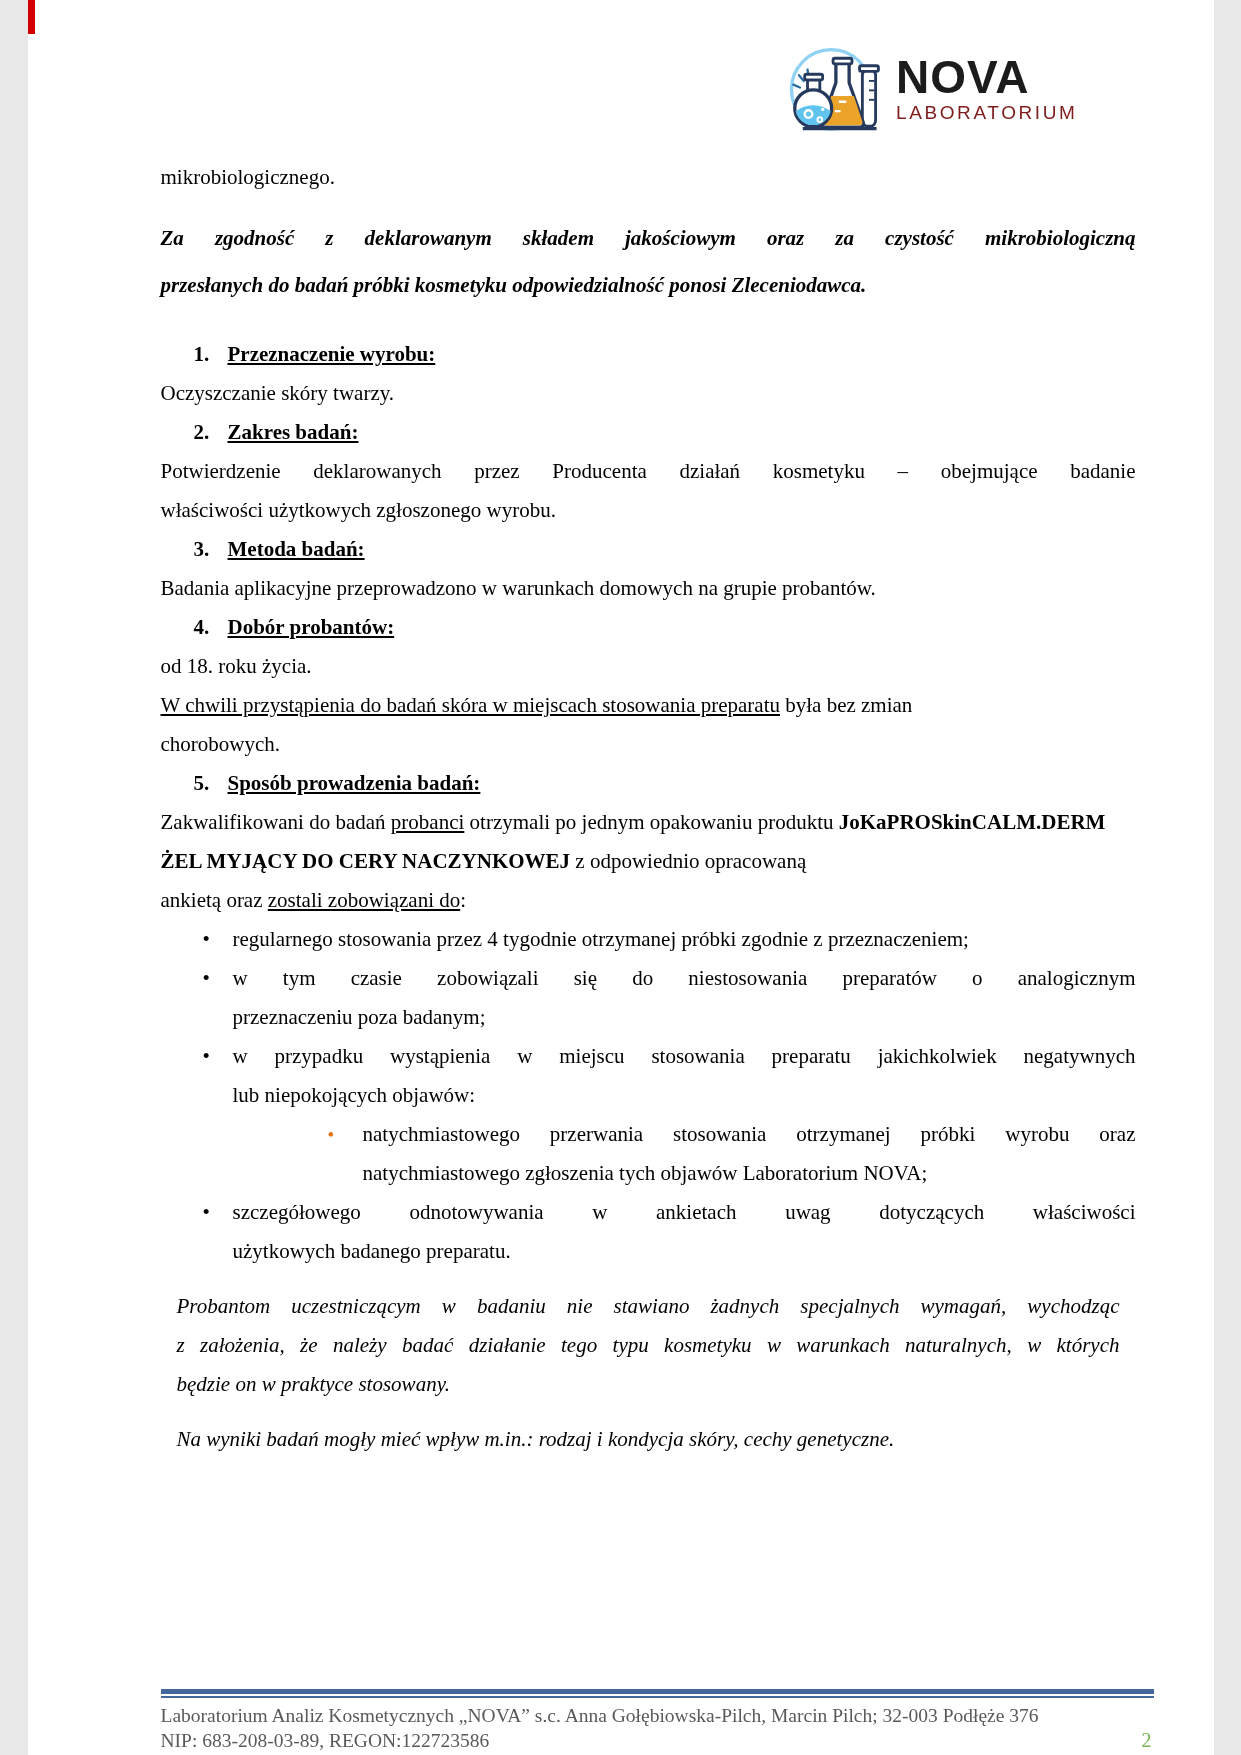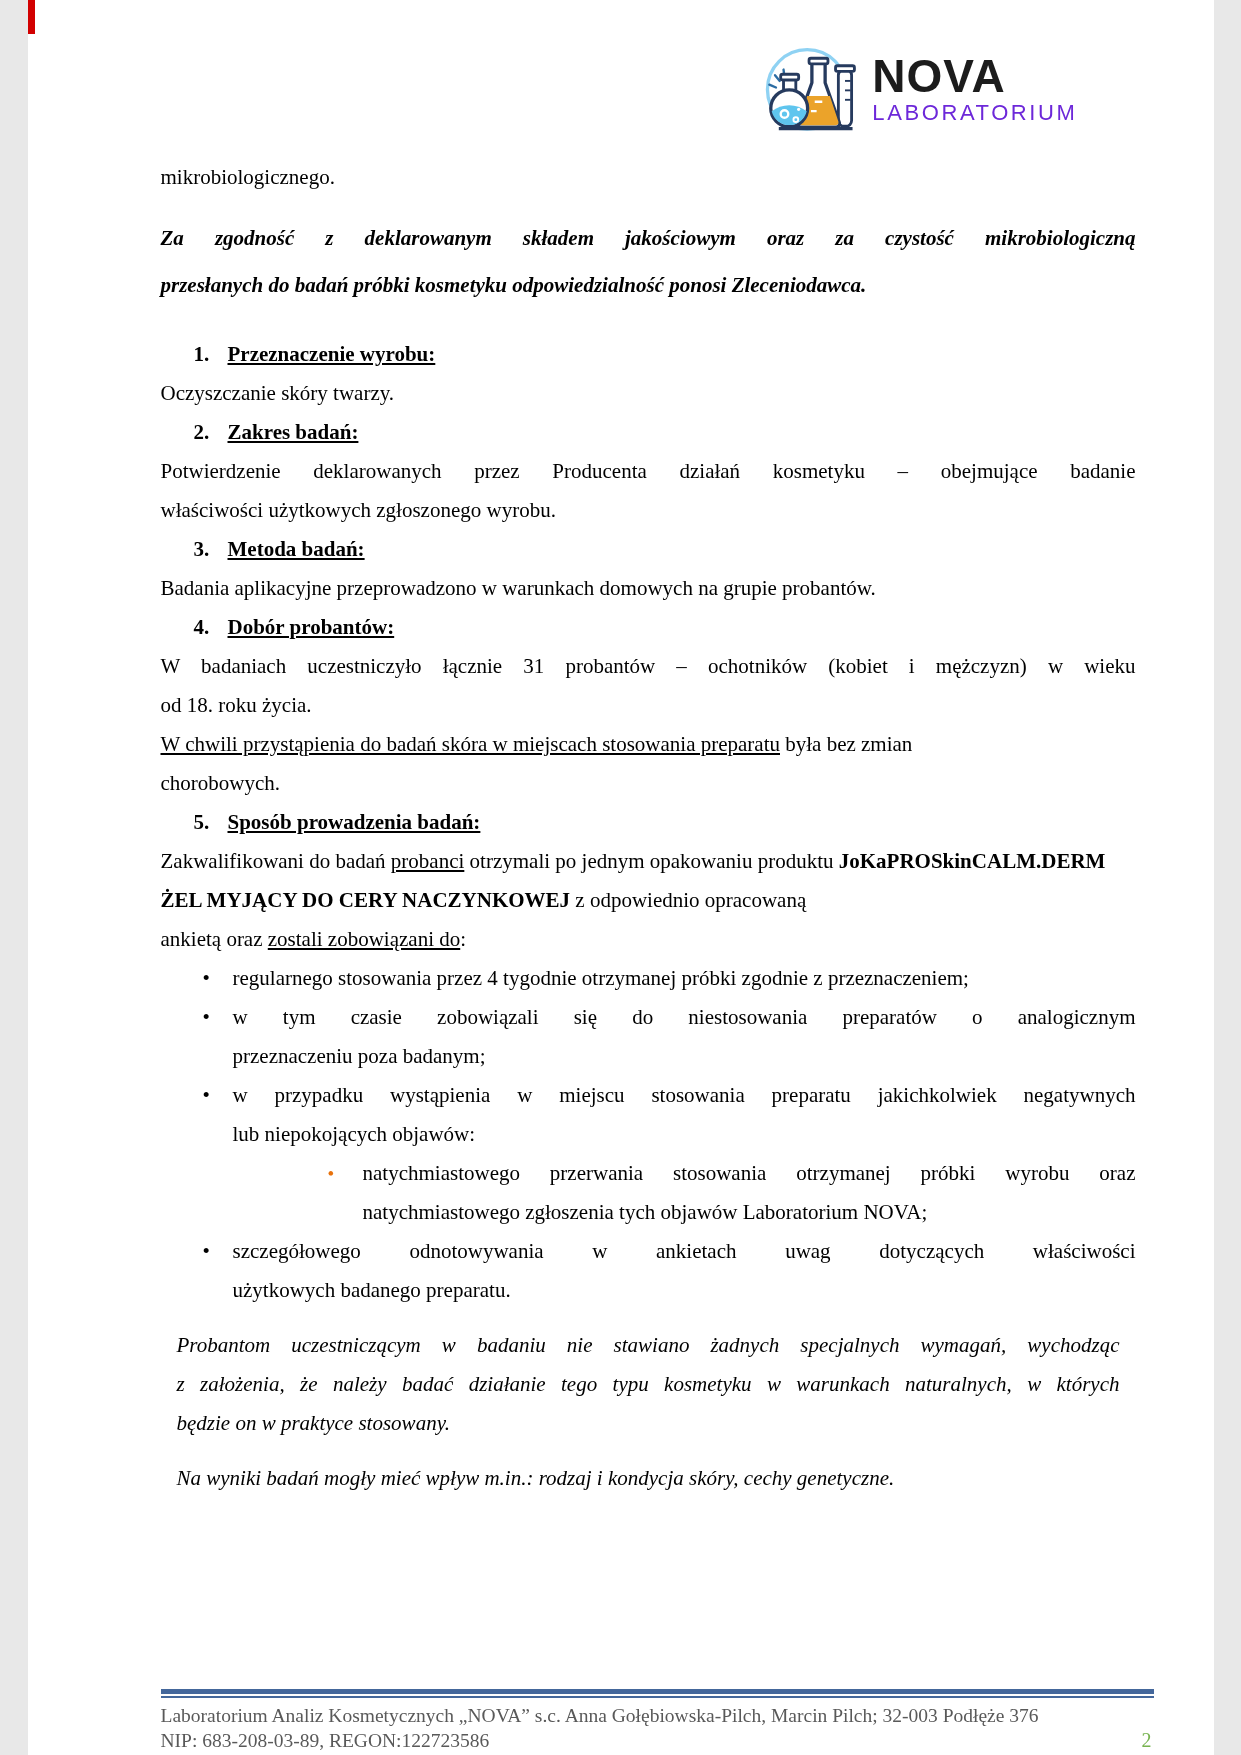--- a/index.html
+++ b/index.html
@@ -18,21 +18,21 @@
   
   .logo{position:absolute;top:42px;right:136px;display:flex;align-items:center;gap:10px;}
   .logo svg{display:block;}
   .logo-text{display:flex;flex-direction:column;line-height:1;}
   .logo-title{
     font-family:"Liberation Sans", sans-serif;
     font-weight:bold;font-size:46px;color:#1c1c1c;letter-spacing:1px;
   }
   .logo-sub{
     font-family:"Liberation Sans", sans-serif;
-    font-size:22px;color:#6d28d9;letter-spacing:2.6px;margin-top:3px;
+    font-size:19px;color:#7f1d1d;letter-spacing:2.6px;margin-top:3px;
   }
 
   
   .content{position:absolute;left:133px;top:154px;width:975px;font-size:21px;}
   .jl{display:block;text-align:justify;text-align-last:justify;}
   .ll{display:block;text-align:left;}
   .jline{text-align:justify;text-align-last:justify;}
 
   .p-lead{line-height:47px;margin:0 0 14px 0;}
   .p-disclaimer{line-height:47px;margin:0 0 26px 0;font-weight:bold;font-style:italic;}
@@ -155,21 +155,20 @@
       </div>
     <p class="sec-body">
         <span class="ll">Badania aplikacyjne przeprowadzono w warunkach domowych na grupie probantów.</span>
       </p>
 
     <div class="sec-heading">
         <span class="sec-num">4.</span>
         <span class="h-text">Dobór probantów:</span>
       </div>
     <p class="sec-body">
-        <span class="jl">W badaniach uczestniczyło łącznie 31 probantów – ochotników (kobiet i mężczyzn) w wieku</span>
         <span class="ll">od 18. roku życia.</span>
       </p>
     <p class="sec-body"><span class="jline"><span class="u">W chwili przystąpienia do badań skóra w miejscach stosowania preparatu</span><span> była bez zmian</span></span><span class="ll">chorobowych.</span></p>
 
     <div class="sec-heading">
         <span class="sec-num">5.</span>
         <span class="h-text">Sposób prowadzenia badań:</span>
       </div>
     <p class="sec-body"><span class="jline"><span>Zakwalifikowani do badań </span><span class="u">probanci</span><span> otrzymali po jednym opakowaniu produktu </span><span class="b">JoKaPROSkin</span></span><span class="jline"><span class="b">CALM.DERM ŻEL MYJĄCY DO CERY NACZYNKOWEJ</span><span> z odpowiednio opracowaną</span></span><span class="ll"><span>ankietą oraz </span><span class="u">zostali zobowiązani do</span><span>:</span></span></p>
 

